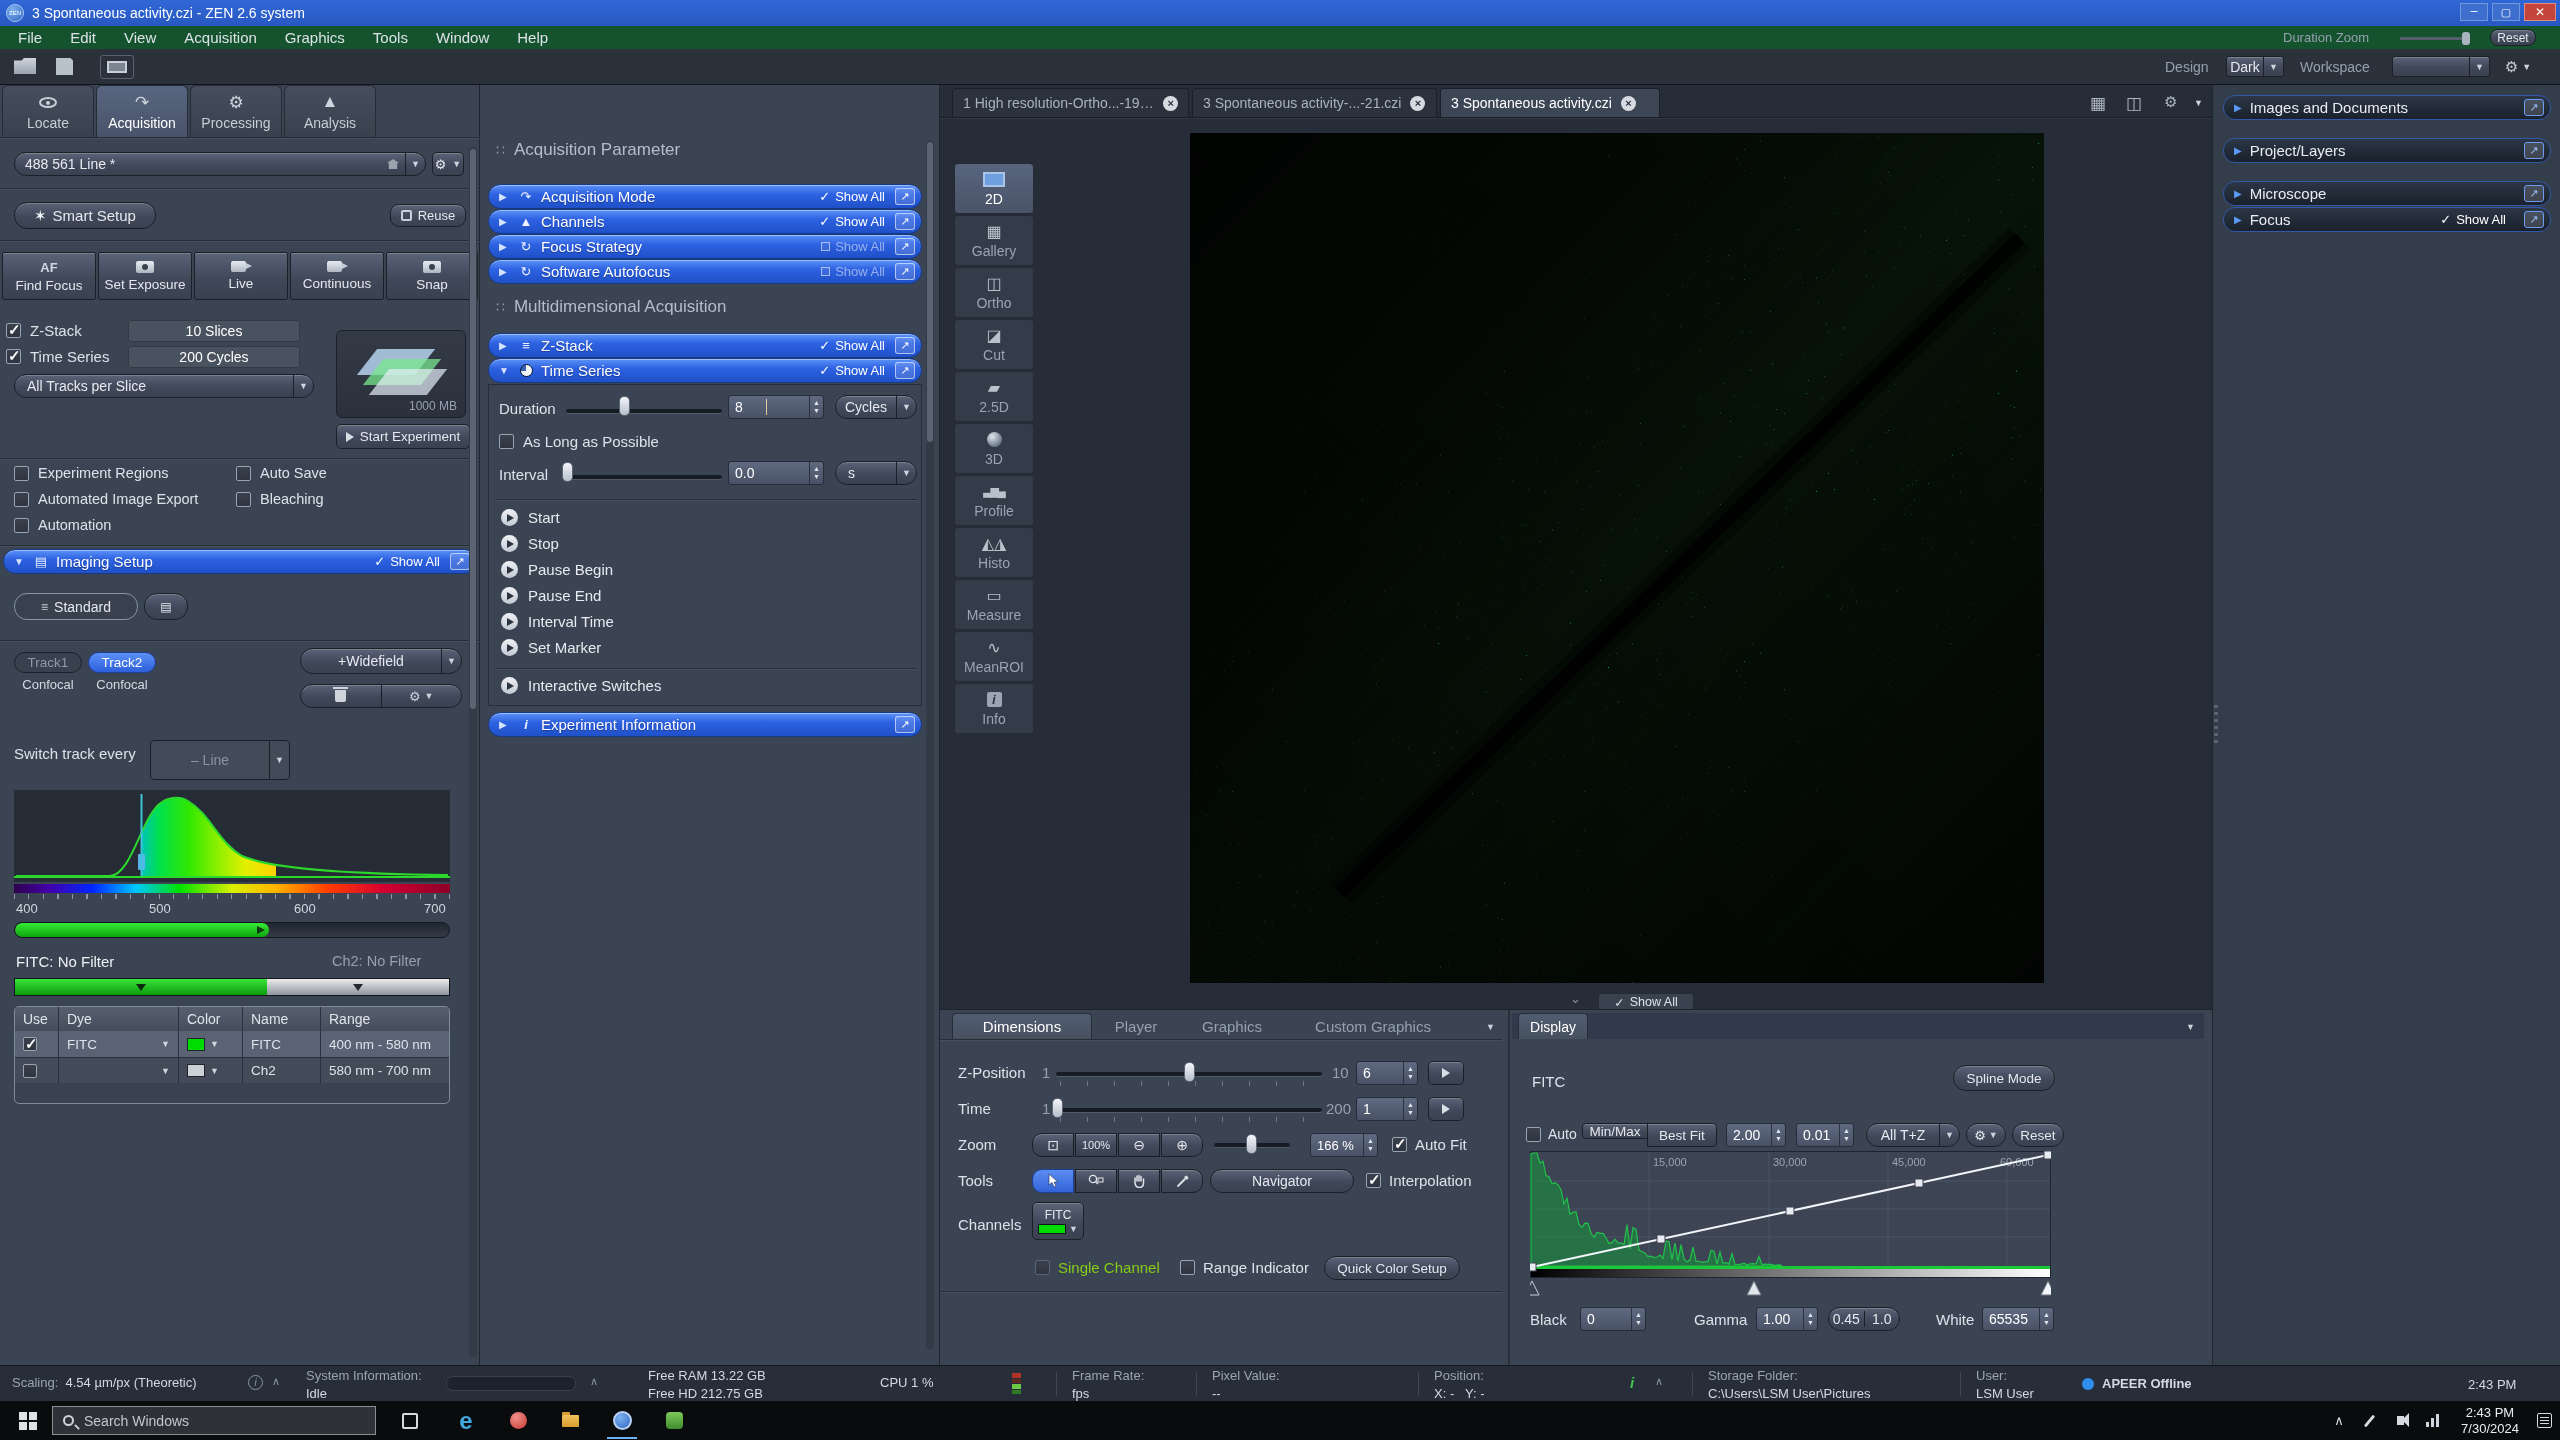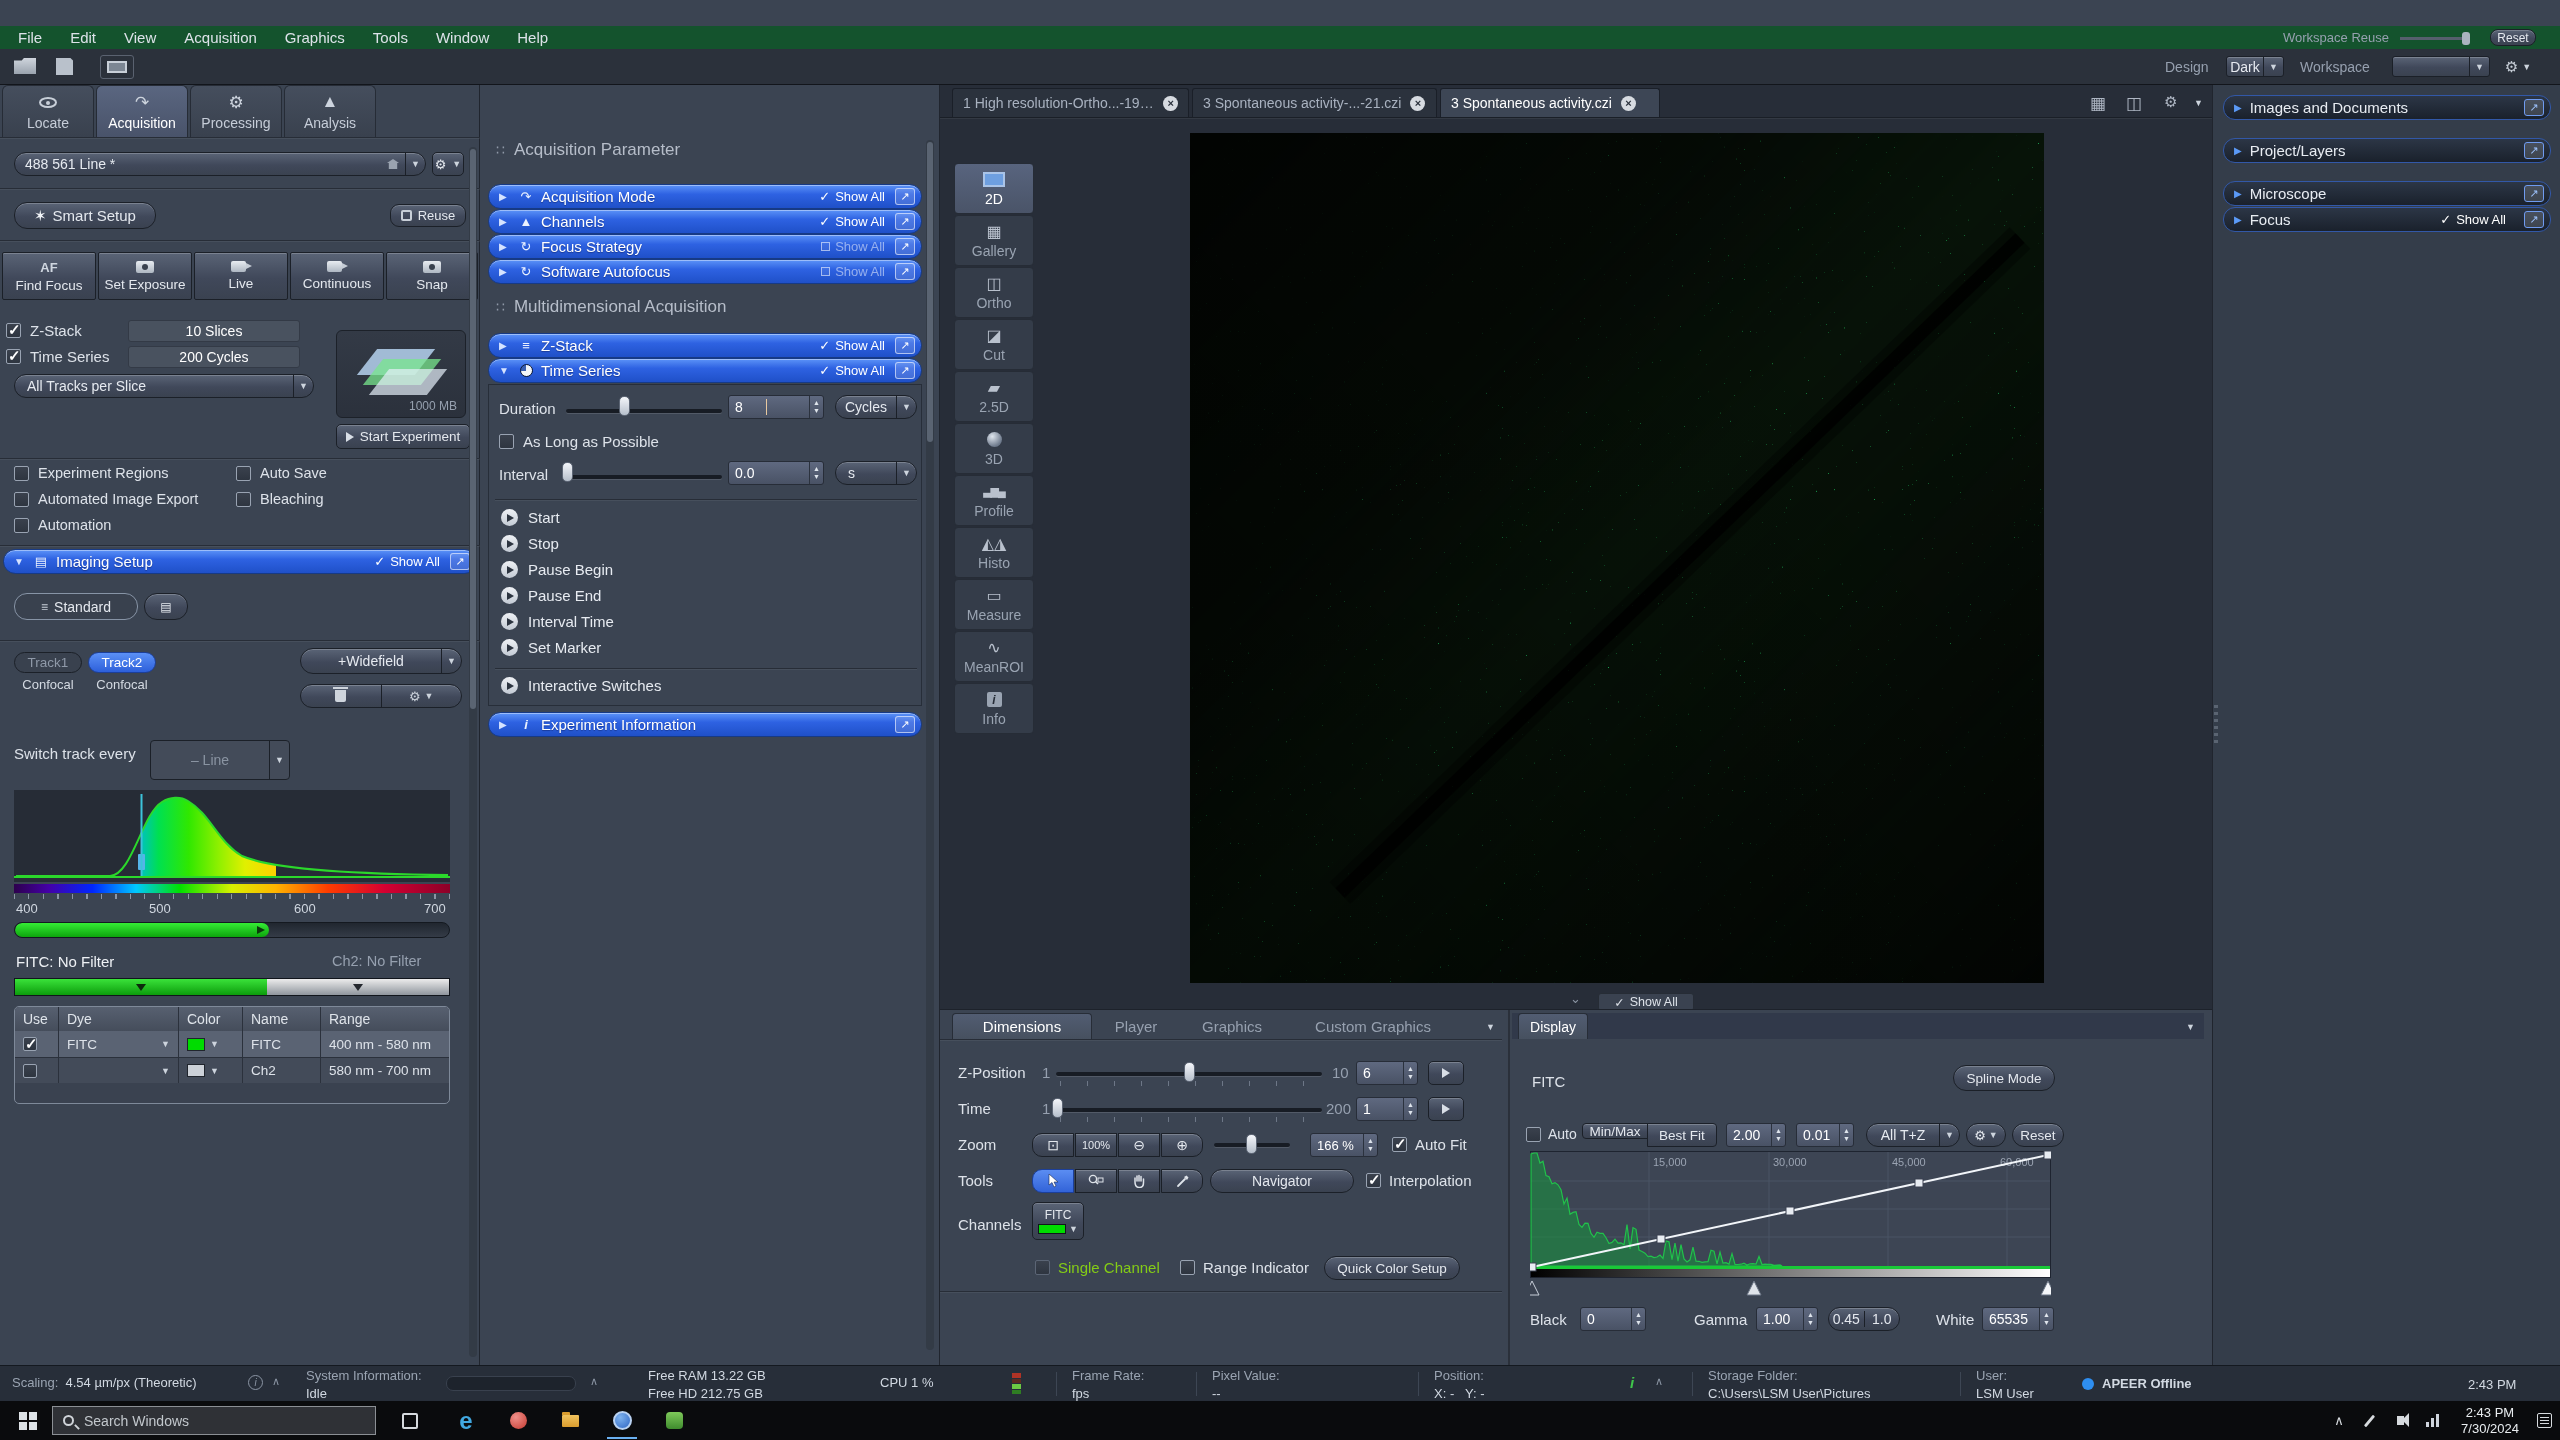--- a/index.html
+++ b/index.html
@@ -90,31 +90,40 @@
 .pen{width:3px;height:14px;background:#d6dade;transform:rotate(40deg);border-radius:1px}
 .notif{width:15px;height:15px;border:1px solid #d6dade;border-radius:2px;position:relative}
 .notif::after{content:"";position:absolute;left:2px;top:3px;width:9px;height:1px;background:#d6dade;box-shadow:0 3px 0 #d6dade,0 6px 0 #d6dade}
 .trayico{color:#d6dade}
 </style>
 </head>
 <body>
 
 <div id="app">
 
+  <div class="ab fx" style="left:0;top:0;width:2560px;height:26px;background:linear-gradient(#3168d6,#2858c2);padding-left:6px;gap:8px">
+    <span style="width:18px;height:18px;border-radius:50%;background:radial-gradient(circle at 35% 30%,#7db2ee,#2f66c4);border:1px solid #a9c8f2;color:#fff;font-size:6px;display:flex;align-items:center;justify-content:center">ZEN</span>
+    <span style="color:#fff;font-size:14px">3 Spontaneous activity.czi - ZEN 2.6 system</span>
+    <span class="ab fx" style="right:4px;top:3px;gap:4px">
+      <span style="width:28px;height:18px;background:#3f6fce;border:1px solid #6f97dd;color:#fff;text-align:center;font-size:12px;line-height:15px">–</span>
+      <span style="width:28px;height:18px;background:#3f6fce;border:1px solid #6f97dd;color:#fff;text-align:center;font-size:11px;line-height:16px">▢</span>
+      <span style="width:32px;height:18px;background:#c4453a;border:1px solid #e08a82;color:#fff;text-align:center;font-size:12px;line-height:16px">✕</span>
+    </span>
+  </div>
 
   <div class="ab fx" style="left:0;top:26px;width:2560px;height:23px;background:#14532d;padding-left:4px">
     <span style="padding:0 14px">File</span>
     <span style="padding:0 14px">Edit</span>
     <span style="padding:0 14px">View</span>
     <span style="padding:0 14px">Acquisition</span>
     <span style="padding:0 14px">Graphics</span>
     <span style="padding:0 14px">Tools</span>
     <span style="padding:0 14px">Window</span>
     <span style="padding:0 14px">Help</span>
-    <span class="ab dim" style="left:2283px;top:4px;font-size:13px">Workspace Reuse</span>
+    <span class="ab dim" style="left:2283px;top:4px;font-size:13px">Duration Zoom</span>
     <span class="ab" style="left:2400px;top:11px;width:70px;height:3px;background:#565f6d"></span>
     <span class="ab" style="left:2462px;top:6px;width:8px;height:13px;border-radius:3px;background:#aab3bf"></span>
     <span class="ab gbtn" style="left:2490px;top:3px;width:46px;height:17px;font-size:12px;border-radius:8px">Reset</span>
   </div>
 
   <div class="ab" style="left:0;top:49px;width:2560px;height:36px;background:#2b313b;border-bottom:1px solid #12151b">
     <span class="ab" style="left:14px;top:9px;width:22px;height:16px;background:linear-gradient(#cfd5dd,#9aa3ae);clip-path:polygon(0 15%,35% 15%,45% 0,100% 0,100% 100%,0 100%)"></span>
     <span class="ab" style="left:56px;top:9px;width:17px;height:17px;background:#b9c1cb;clip-path:polygon(0 0,85% 0,100% 15%,100% 100%,0 100%)"></span>
     <span class="ab fx" style="left:100px;top:6px;width:34px;height:24px;border:1px solid #5a6270;border-radius:3px;justify-content:center">
         <i style="width:20px;height:12px;background:#7c8693;border:2px solid #c8cfd8"></i>

